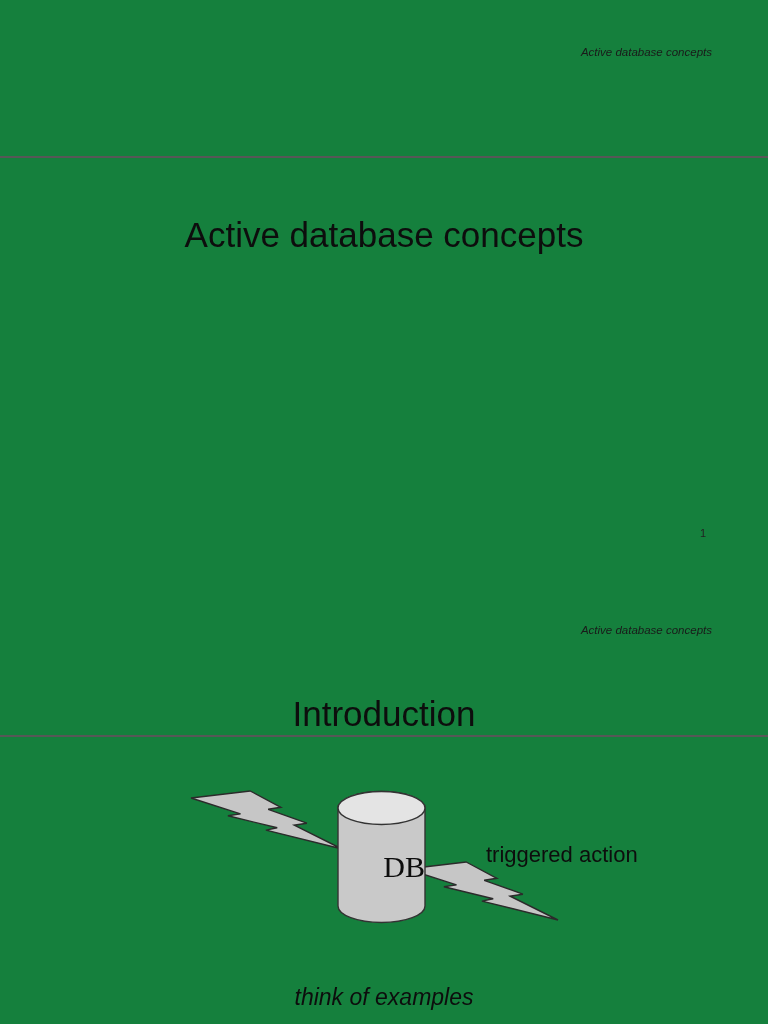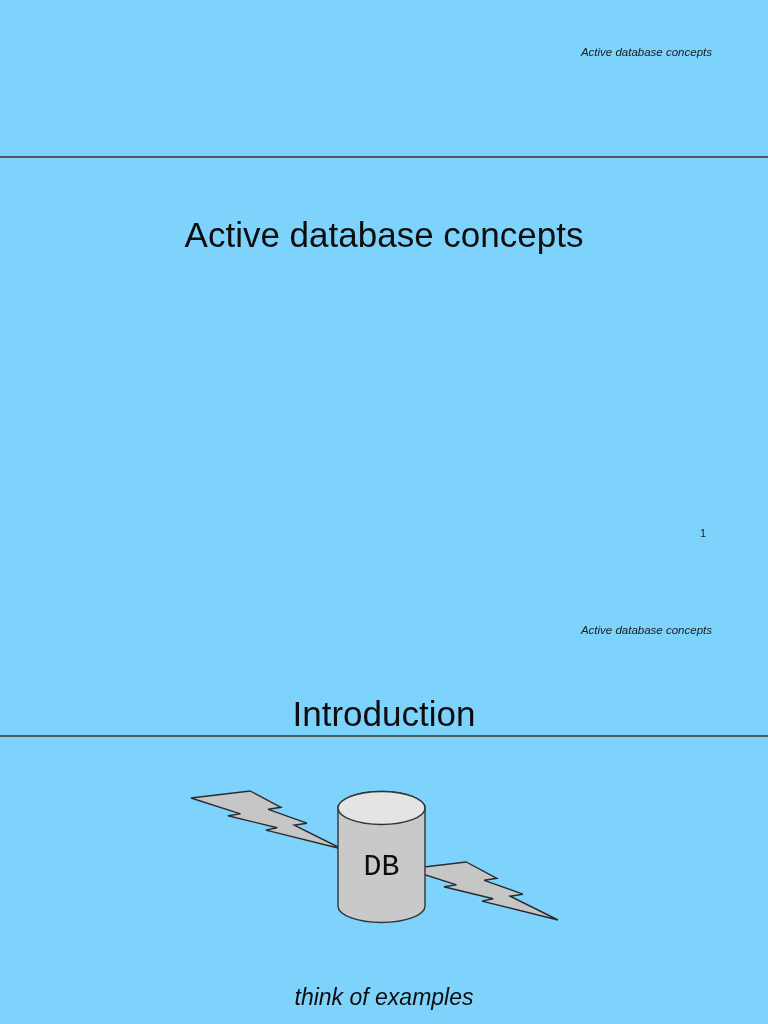--- a/index.html
+++ b/index.html
@@ -1,39 +1,39 @@
 <!DOCTYPE html>
 <html><head>
 <meta charset="utf-8">
 <style>
   html,body{margin:0;padding:0;background:#ffffff;}
   .page{
-    position:relative;width:768px;height:1024px;background:#7dd3fc;
+    position:relative;width:768px;height:1024px;background:#15803d;
     font-family:"Liberation Sans",sans-serif;color:#111;overflow:hidden;
   }
   .slide{position:absolute;left:0;width:768px;}
   .slide-header{
     position:absolute;right:56px;font-style:italic;font-size:11.5px;
     color:#1a1a1a;white-space:nowrap;
   }
   .rule{position:absolute;left:0;width:768px;height:2px;background:#575757;}
   .slide-title{
     position:absolute;left:0;width:768px;text-align:center;
     font-size:35px;font-weight:400;color:#0d0d0d;white-space:nowrap;
   }
   .page-number{position:absolute;right:62px;font-size:11px;color:#222;}
   .diagram-svg{position:absolute;left:140px;top:200px;width:480px;height:160px;}
   .bolt{stroke:#2b2b2b;stroke-width:1.4;stroke-linejoin:miter;}
   .cyl{stroke:#333333;stroke-width:1.4;}
   .diagram-label{
     position:absolute;font-size:22px;color:#0d0d0d;white-space:nowrap;
   }
   .db-label{
-    position:absolute;left:338px;top:274px;width:87px;text-align:center;
-    font-family:Liberation Mono, monospace;font-size:30px;color:#0d0d0d;
+    position:absolute;left:338px;top:274px;width:87px;text-align:right;
+    font-family:Liberation Serif, serif;font-size:30px;color:#0d0d0d;
   }
   .footer-note{
     position:absolute;left:0;top:408px;width:768px;text-align:center;
     font-style:italic;font-size:23px;color:#0d0d0d;
   }
 </style>
 </head>
 <body>
 
 <div class="page">
@@ -55,17 +55,18 @@
       <polygon class="bolt" points="250.2,791 280.9,807.3 268.2,809.3 306.9,823.2 294.2,825.2 342,849 265.9,830.1 277.2,827.8 227.9,815.8 240.5,813.9 191,798" fill="#c6c6c6"></polygon>
 
       <polygon class="bolt" points="466.2,862 496.9,878.3 484.2,880.3 522.9,894.2 510.2,896.2 558,920 481.9,901.1 493.2,898.8 443.9,886.8 456.5,884.9 407,869" fill="#c6c6c6"></polygon>
 
       <path class="cyl" d="M338 808 L338 906 A 43.5 16.5 0 0 0 425 906 L425 808 A 43.5 16.5 0 0 0 338 808 Z" fill="#c9c9c9"></path>
 
       <ellipse class="cyl" cx="381.5" cy="808" rx="43.5" ry="16.5" fill="#e4e4e4"></ellipse>
     </svg>
 
     <div class="db-label">DB</div>
+    <div class="diagram-label" style="left:486px;top:266px;">triggered action</div>
 
     <div class="footer-note">think of examples</div>
   </div>
 
 </div>
 
 </body></html>

